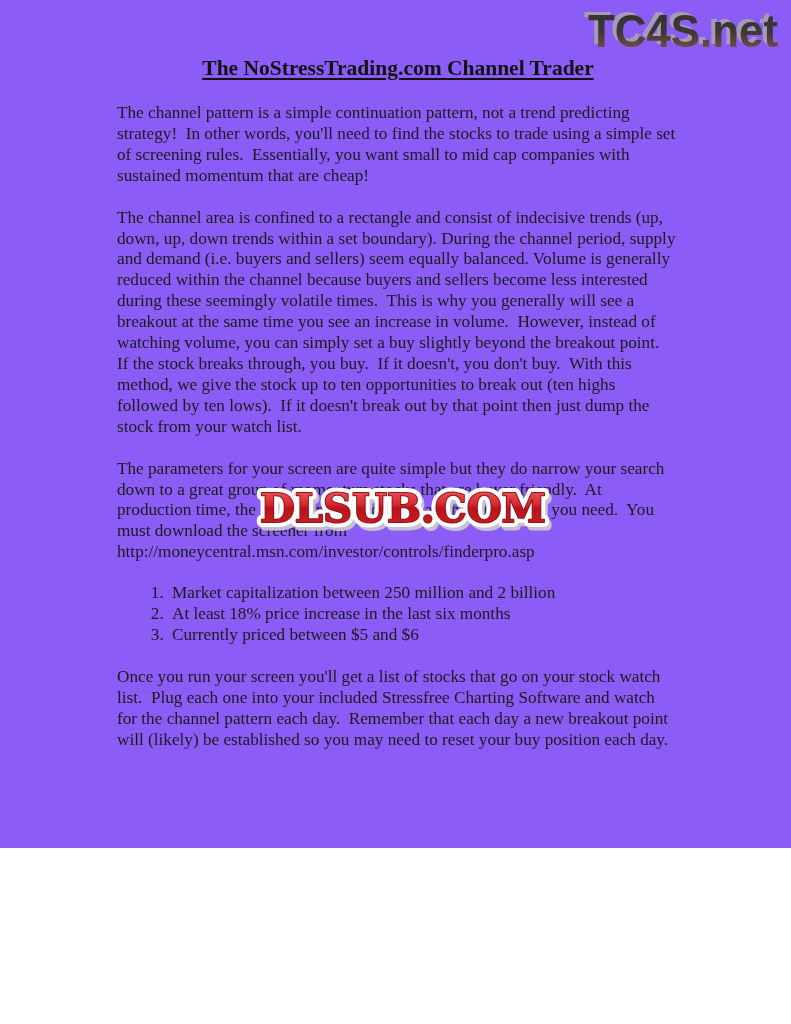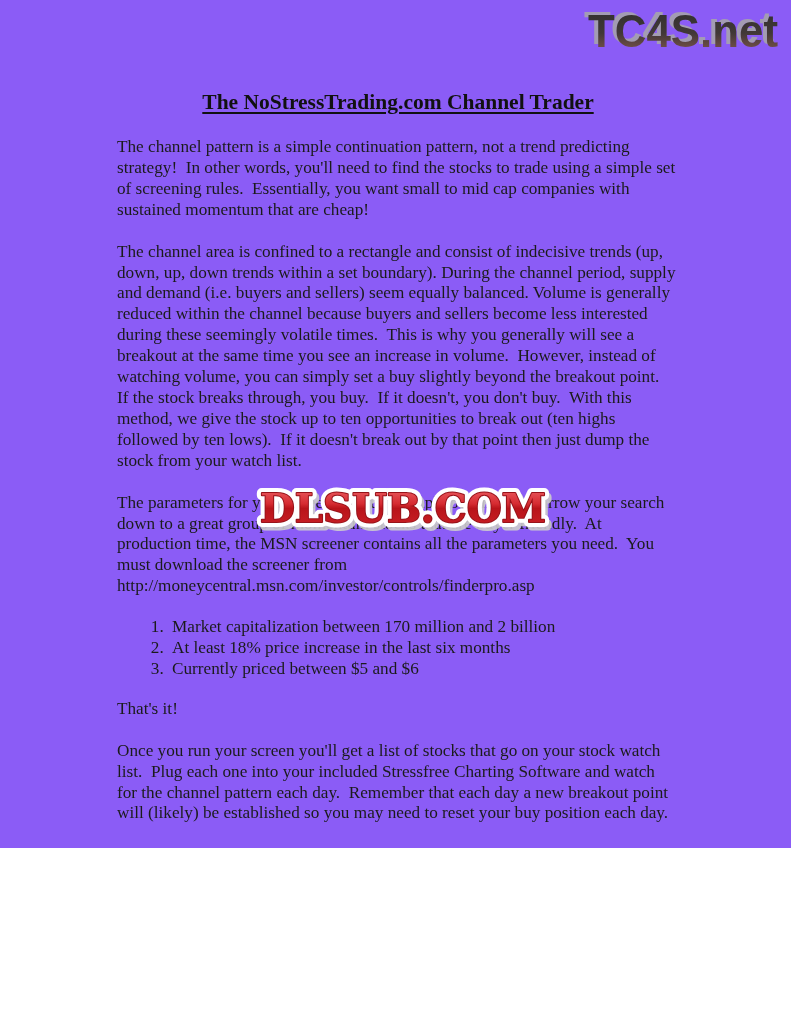--- a/index.html
+++ b/index.html
@@ -20,21 +20,21 @@
   
   .content {
     position: absolute;
     left: 117px;
     top: 0;
     width: 562px;
     font-size: 17.2px;
     line-height: 20.9px;
   }
   .doc-title {
-    margin-top: 89px;
+    margin-top: 55px;
     text-align: center;
     font-size: 21.5px;
     line-height: 27px;
     font-weight: bold;
     text-decoration: underline;
     text-decoration-thickness: 2px;
     text-underline-offset: 3px;
     color: #111;
   }
   .para {
@@ -85,26 +85,25 @@
     <h1 class="doc-title">The NoStressTrading.com Channel Trader</h1>
 
     <p class="para">The channel pattern is a simple continuation pattern, not a trend predicting strategy!  In other words, you'll need to find the stocks to trade using a simple set of screening rules.  Essentially, you want small to mid cap companies with sustained momentum that are cheap!</p>
 
     <p class="para">The channel area is confined to a rectangle and consist of indecisive trends (up, down, up, down trends within a set boundary). During the channel period, supply and demand (i.e. buyers and sellers) seem equally balanced. Volume is generally reduced within the channel because buyers and sellers become less interested during these seemingly volatile times.  This is why you generally will see a breakout at the same time you see an increase in volume.  However, instead of watching volume, you can simply set a buy slightly beyond the breakout point.  If the stock breaks through, you buy.  If it doesn't, you don't buy.  With this method, we give the stock up to ten opportunities to break out (ten highs followed by ten lows).  If it doesn't break out by that point then just dump the stock from your watch list.</p>
 
 
     <p class="para">The parameters for your screen are quite simple but they do narrow your search down to a great group of momentum stocks that are buyer friendly.  At production time, the MSN screener contains all the parameters you need.  You must download the screener from http://moneycentral.msn.com/investor/controls/finderpro.asp</p>
 
     <ol class="rules">
-      <li>Market capitalization between 170 million and 2 billion</li>
+      <li>Market capitalization between 250 million and 2 billion</li>
       <li>At least 18% price increase in the last six months</li>
       <li>Currently priced between $5 and $6</li>
     </ol>
 
-    <p class="thats-it">That's it!</p>
 
     <p class="para">Once you run your screen you'll get a list of stocks that go on your stock watch list.  Plug each one into your included Stressfree Charting Software and watch for the channel pattern each day.  Remember that each day a new breakout point will (likely) be established so you may need to reset your buy position each day.</p>
 
   </div>
 
   <svg class="dlsub-logo" width="310" height="62" viewBox="0 0 310 62" aria-hidden="true">
     <defs>
       <linearGradient id="dlsub-grad" x1="0" y1="0" x2="0" y2="1">
         <stop offset="0" stop-color="#ef6a6e"></stop>
         <stop offset="0.42" stop-color="#d62b31"></stop>

